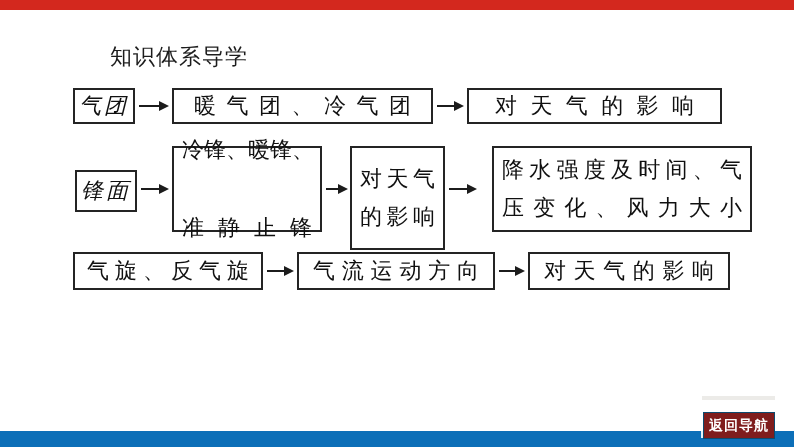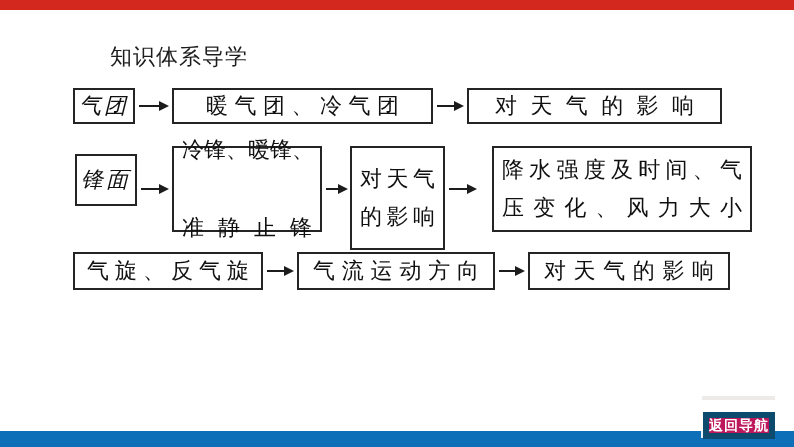--- a/index.html
+++ b/index.html
@@ -20,22 +20,22 @@
   .bottom-bar {
     position: absolute; left: 0; top: 431px; width: 794px; height: 16px;
     background: #0c6fb8;
   }
   .smudge {
     position: absolute; left: 702px; top: 396px; width: 73px; height: 4px;
     background: #ecebe8;
   }
   .back-btn {
     position: absolute; left: 703px; top: 412px; width: 72px; height: 27px;
-    background: #be185d;
-    border: 6px solid #0c4a6e;
+    background: #7f1d1d;
+    border: 1px solid #0c4a6e;
     box-shadow: -2px -1px 0 rgba(255,255,255,0.9);
     color: #ffffff;
     font-size: 14px; font-weight: bold; letter-spacing: 1px;
     display: flex; align-items: center; justify-content: center;
     box-sizing: border-box;
     cursor: pointer;
   }
 
   
   .page-title {
@@ -62,24 +62,24 @@
     text-justify: inter-character;
     line-height: 38px;
     white-space: nowrap;
   }
   .b .ln.center {
     text-align: center; text-align-last: center;
     letter-spacing: 3px; padding: 0; font-style: italic;
   }
 
   .r1b1 { left: 73px;  top: 88px;  width: 62px;  height: 36px; }
-  .r1b2 { left: 172px; top: 88px;  width: 261px; height: 36px; } .r1b2 .ln { padding: 0 32px; }
+  .r1b2 { left: 172px; top: 88px;  width: 261px; height: 36px; } .r1b2 .ln { padding: 0 20px; }
   .r1b3 { left: 467px; top: 88px;  width: 255px; height: 36px; } .r1b3 .ln { padding: 0 26px; }
 
-  .r2b1 { left: 75px;  top: 154px; width: 62px;  height: 52px; }
+  .r2b1 { left: 75px;  top: 170px; width: 62px;  height: 42px; }
   .r2b2 { left: 172px; top: 146px; width: 150px; height: 86px; gap: 40px; } .r2b2 .ln { padding: 0 8px; }
   .r2b3 { left: 350px; top: 146px; width: 95px;  height: 104px; } .r2b3 .ln { padding: 0 8px; }
   .r2b4 { left: 492px; top: 146px; width: 260px; height: 86px; } .r2b4 .ln { padding: 0 8px; }
 
   .r3b1 { left: 73px;  top: 252px; width: 190px; height: 38px; align-items: flex-end; } .r3b1 .ln { padding: 0 12px; }
   .r3b2 { left: 297px; top: 252px; width: 198px; height: 38px; } .r3b2 .ln { padding: 0 14px; }
   .r3b3 { left: 528px; top: 252px; width: 202px; height: 38px; } .r3b3 .ln { padding: 0 14px; }
 
   
   .arrow { position: absolute; height: 18px; }

